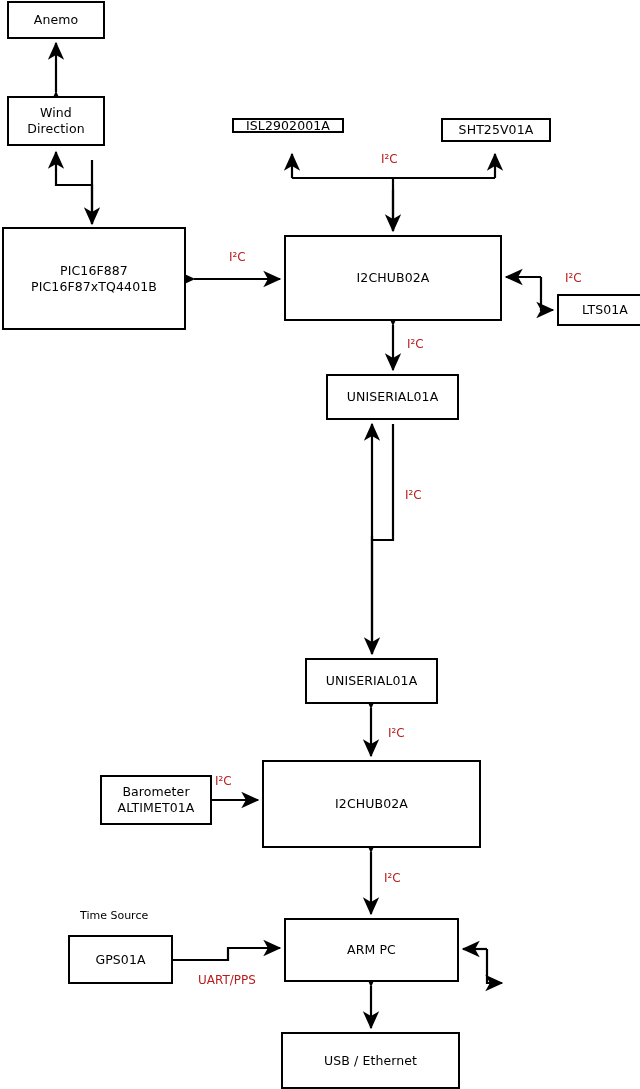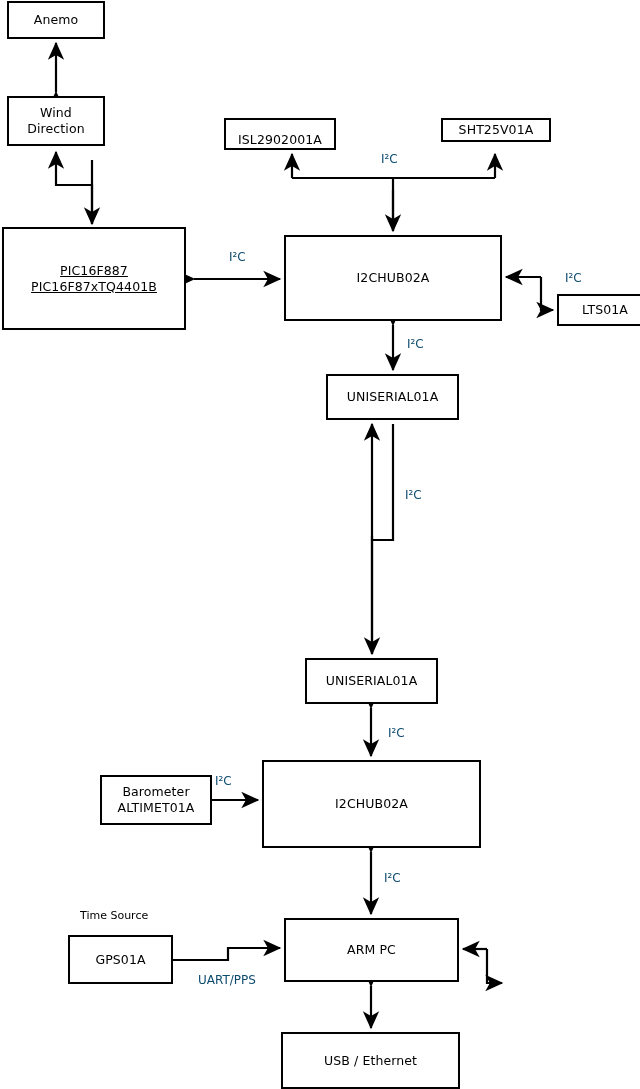--- a/index.html
+++ b/index.html
@@ -39,21 +39,21 @@
     font-size: 12.5px;
     line-height: 1.25;
     color: #000000;
     letter-spacing: 0.1px;
     white-space: pre-line;
     padding: 0 4px;
   }
   .edge-label {
     position: absolute;
     font-size: 12px;
-    color: #0c4a6e;
+    color: #b91c1c;
     z-index: 4;
     white-space: nowrap;
   }
   .free-label {
     position: absolute;
     font-size: 11px;
     color: #000000;
     z-index: 4;
     white-space: nowrap;
   }
@@ -112,26 +112,26 @@
 
   <div class="node" style="left:7px;top:96px;width:98px;height:50px;">
     <span class="label">Wind
 Direction</span>
   </div>
 
   <div class="node" style="left:7px;top:1px;width:98px;height:38px;">
     <span class="label">Anemo</span>
   </div>
 
-  <div class="node" style="left:2px;top:227px;width:184px;height:103px;text-decoration:underline;">
+  <div class="node" style="left:2px;top:227px;width:184px;height:103px;">
     <span class="label">PIC16F887
 PIC16F87xTQ4401B</span>
   </div>
 
-  <div class="node" style="left:224px;top:118px;width:112px;height:32px;align-items:flex-end;">
+  <div class="node" style="left:232px;top:118px;width:112px;height:15px;">
     <span class="label">ISL2902001A</span>
   </div>
 
   <div class="node" style="left:441px;top:118px;width:110px;height:24px;">
     <span class="label">SHT25V01A</span>
   </div>
 
   <div class="node" style="left:284px;top:235px;width:218px;height:86px;">
     <span class="label">I2CHUB02A</span>
   </div>

